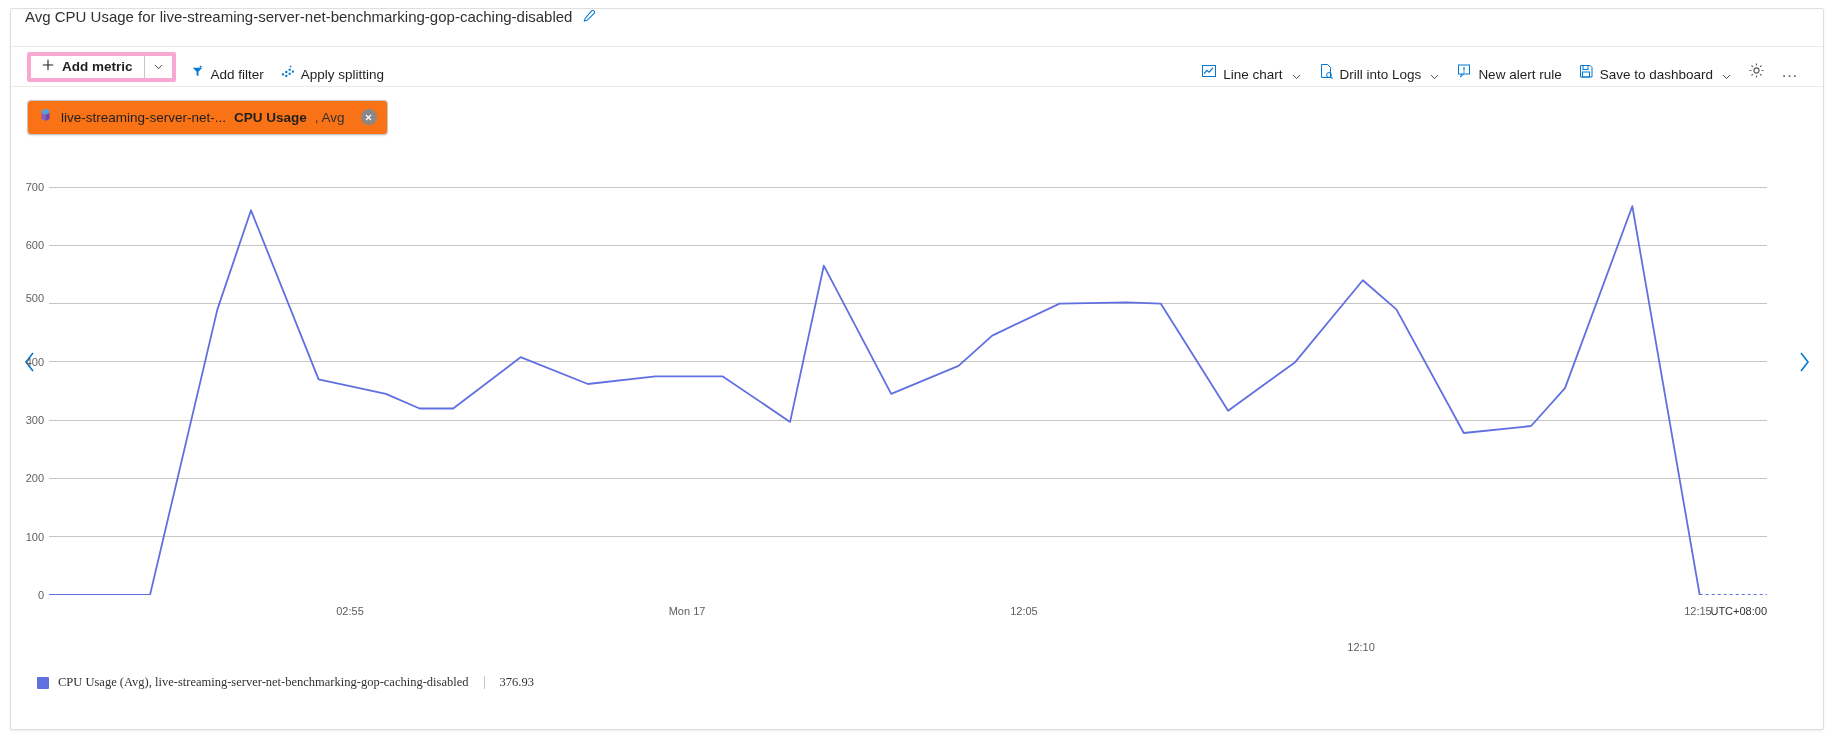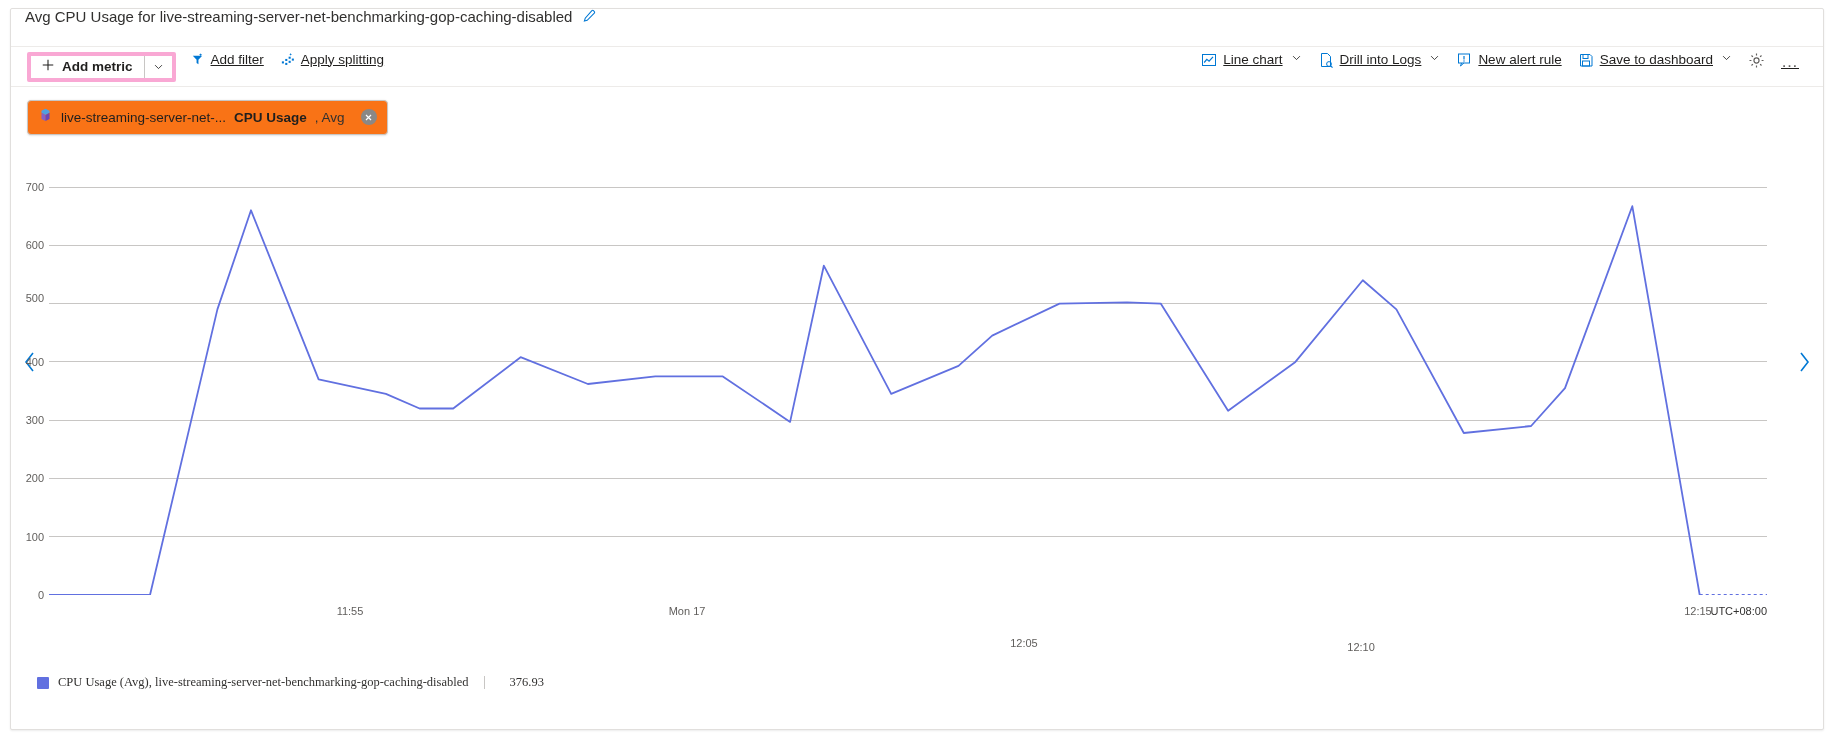--- a/index.html
+++ b/index.html
@@ -62,26 +62,25 @@
     font-size: 13.5px; font-weight: bold; color: #201f1e;
     white-space: nowrap;
   }
   .addmetric-caret {
     display: flex; align-items: center; justify-content: center;
     width: 28px;
     border-left: 1px solid #c8c6c4;
   }
 
   .tb-item {
-    display: flex; align-items: flex-start; gap: 6px;
+    display: flex; align-items: flex-end; gap: 6px;
     height: 30px; padding: 0 8px;
     font-size: 13.5px; color: #201f1e;
     white-space: nowrap; cursor: pointer;
     border-radius: 2px;
-    text-decoration: underline;
   }
   .tb-item.sep { margin-left: 6px; }
   .tb-caret { display: flex; align-items: center; margin-left: 2px; }
 
   
   .chip-row {
     position: absolute; left: 0; top: 79px;
     width: 100%; height: 58px;
     display: flex; align-items: center; padding-left: 16px;
   }
@@ -156,21 +155,21 @@
     left: 26px; top: 666px;
     display: flex; align-items: center; gap: 9px; font-family: Liberation Serif, serif;
   }
   .legend-swatch {
     width: 12px; height: 12px; border-radius: 1px;
   }
   .legend-text { font-size: 12.5px; color: #323130; white-space: nowrap; }
   .legend-divider {
     width: 1px; height: 13px; background: #c8c6c4; margin: 0 6px;
   }
-  .legend-value { font-size: 12.5px; color: #323130; margin-left: 10px; }
+  .legend-value { font-size: 12.5px; color: #323130; }
 </style>
 </head>
 <body>
 
 <div id="root">
   <div class="panel">
 
     <div class="title-row">
       <span class="chart-title">Avg CPU Usage for live-streaming-server-net-benchmarking-gop-caching-disabled</span>
       <span class="edit-pencil">
@@ -357,23 +356,23 @@
             <div class="ylabel" style="top: 408px;">0</div>
             <div class="ylabel" style="top: 349.714px;">100</div>
             <div class="ylabel" style="top: 291.429px;">200</div>
             <div class="ylabel" style="top: 233.143px;">300</div>
             <div class="ylabel" style="top: 174.857px;">400</div>
             <div class="ylabel" style="top: 111px;">500</div>
             <div class="ylabel" style="top: 58.2857px;">600</div>
             <div class="ylabel" style="top: 0px;">700</div>
           </div>
         <div id="x-labels">
-            <div class="xlabel" style="left: 300.994px;">11:55</div>
+            <div class="xlabel" style="left: 300.994px;">02:55</div>
             <div class="xlabel" style="left: 638.065px;">Mon 17</div>
-            <div class="xlabel" style="left: 974.965px; margin-top: 32px;">12:05</div>
+            <div class="xlabel" style="left: 974.965px;">12:05</div>
             <div class="xlabel" style="left: 1312.04px; margin-top: 36px;">12:10</div>
             <div class="xlabel" style="left: 1648.94px;">12:15</div>
           </div>
         <span class="tz-label">UTC+08:00</span>
       </div>
     </div>
 
     <div class="legend">
       <span class="legend-swatch" id="legend-swatch" style="background: rgb(97, 112, 224);"></span>
       <span class="legend-text">CPU Usage (Avg), live-streaming-server-net-benchmarking-gop-caching-disabled</span>

